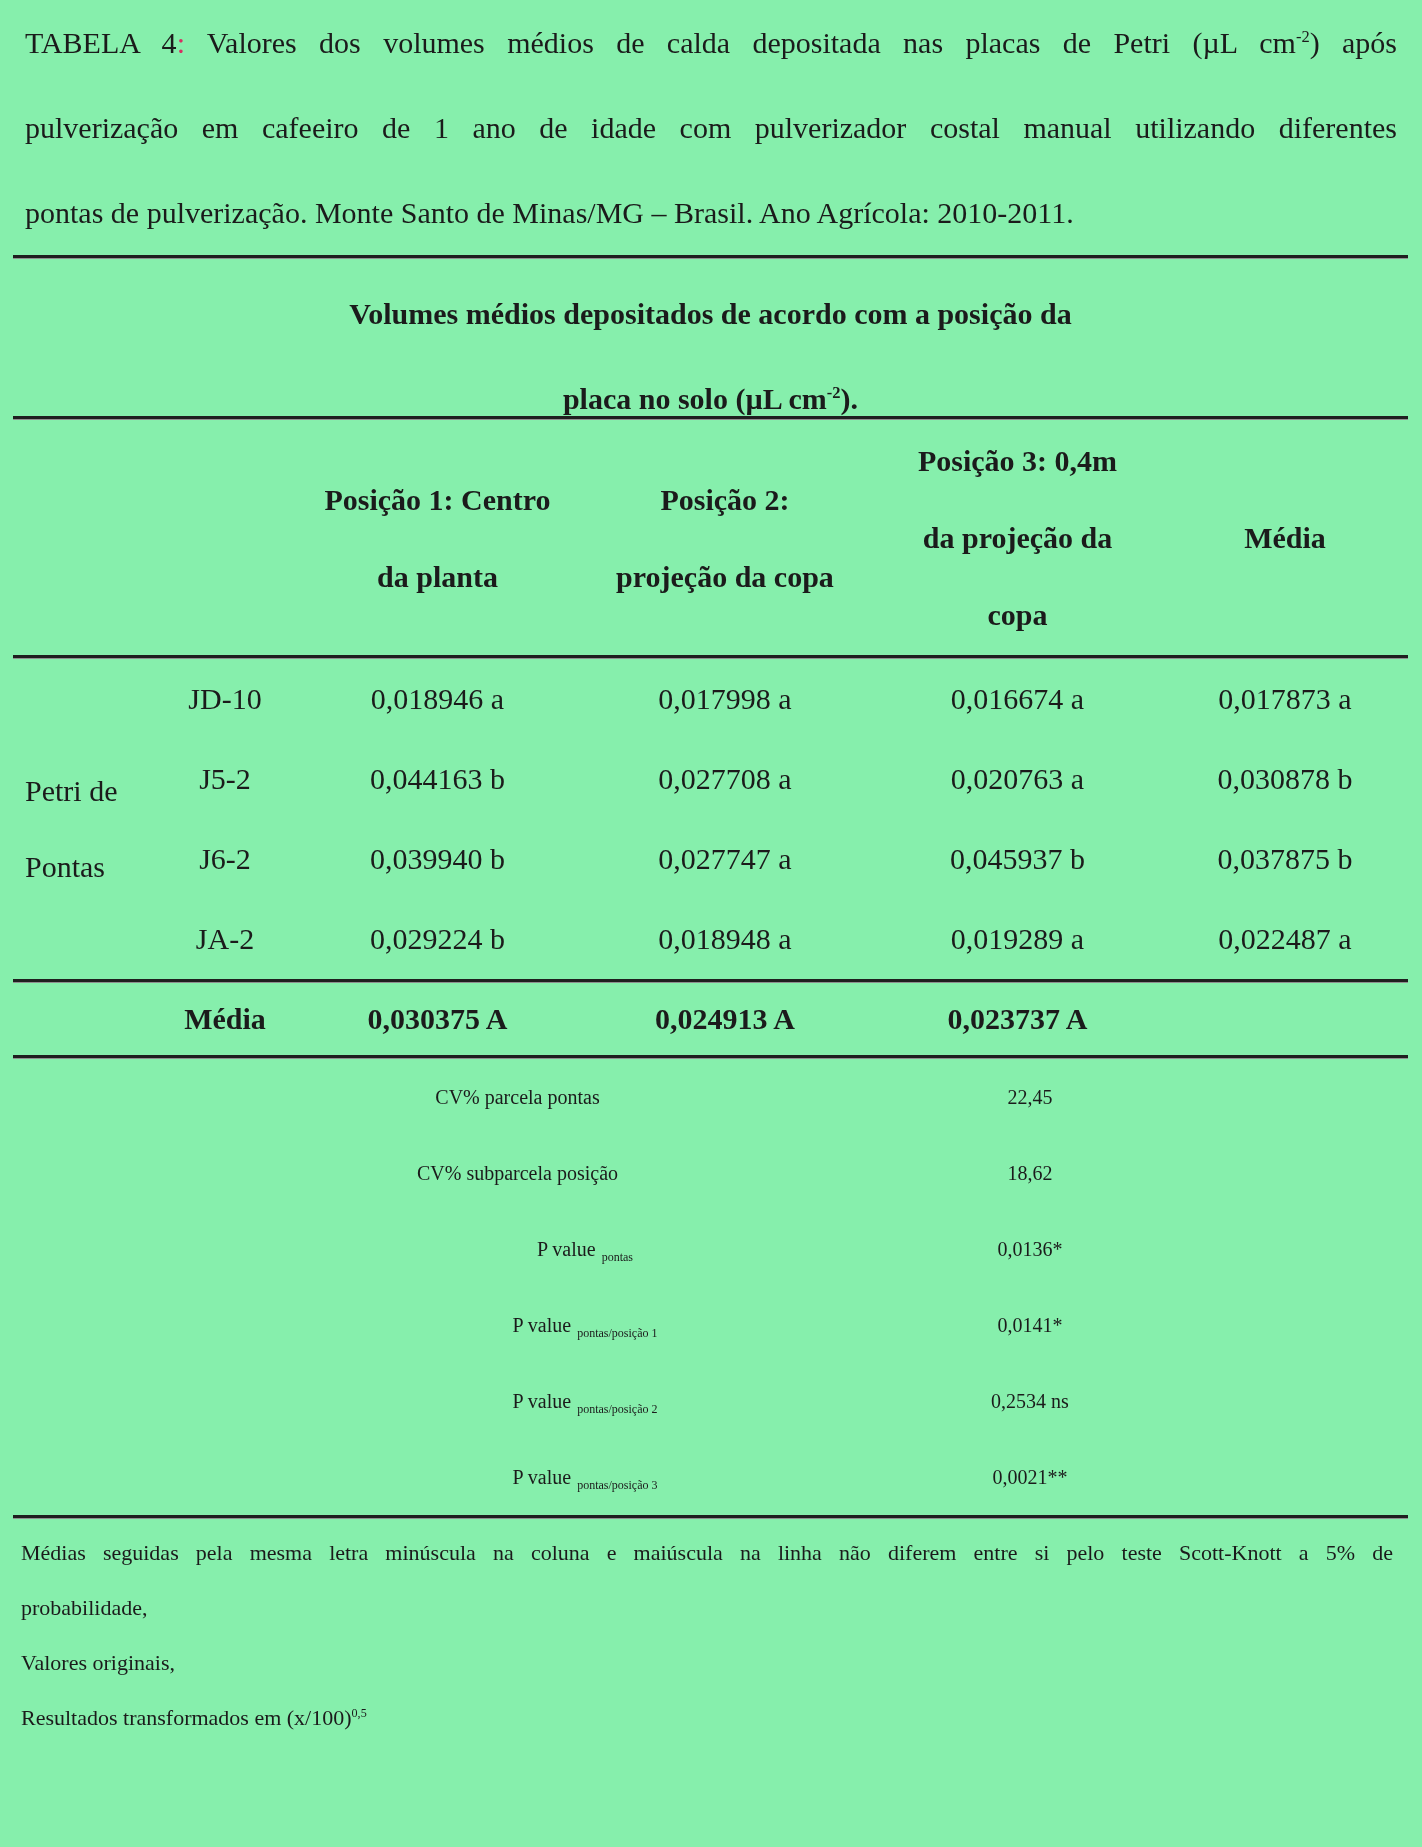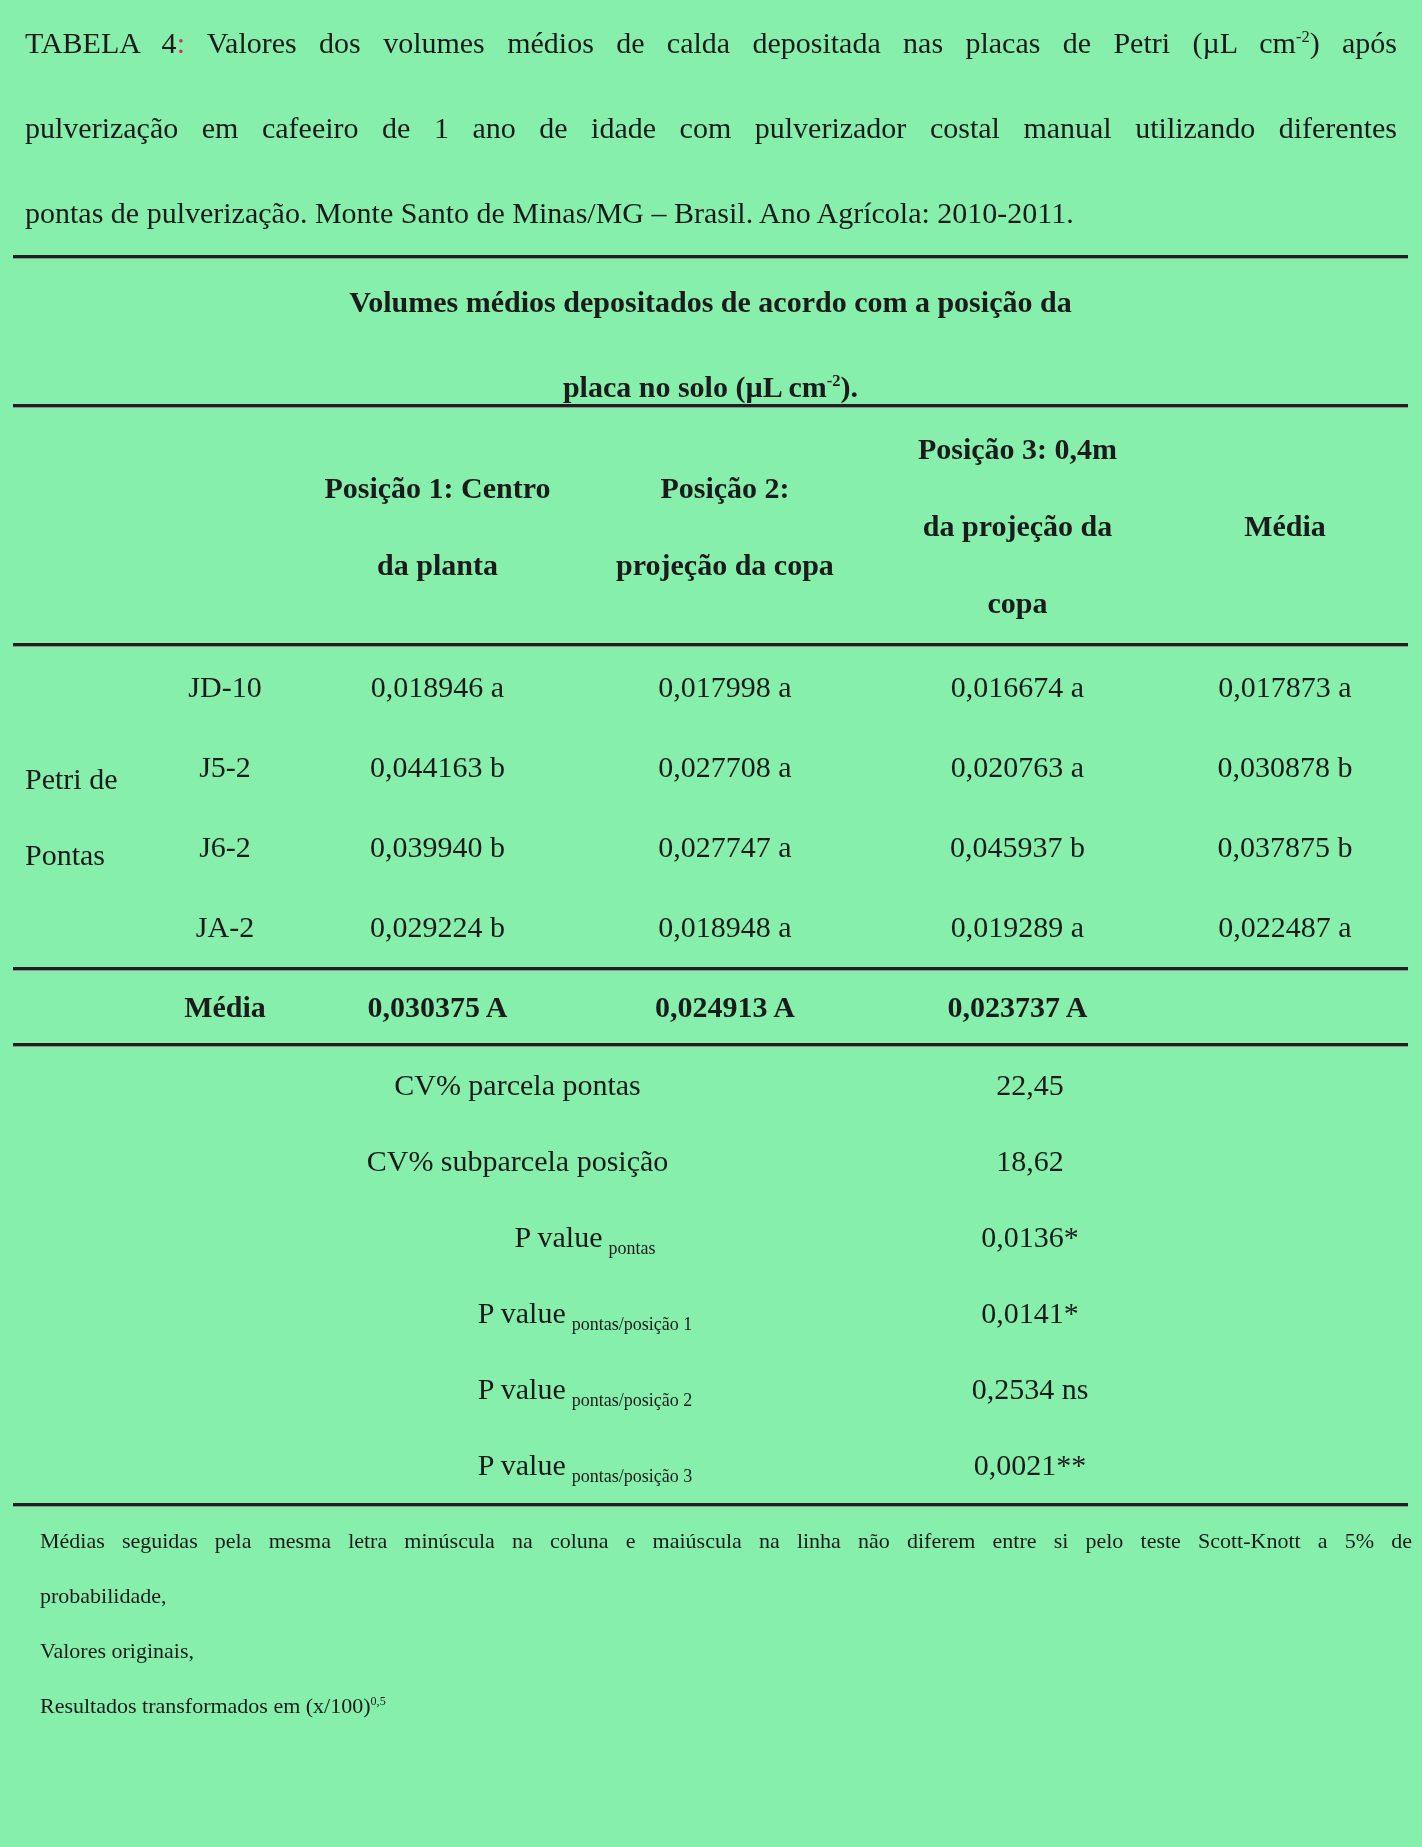--- a/index.html
+++ b/index.html
@@ -30,20 +30,21 @@
     height: 2px;
     background: #ffffff;
     border-top: 3px solid #1f1f1f;
     border-bottom: 1px solid #8f8f8f;
   }
   .span-header {
     text-align: center;
     font-weight: bold;
     font-size: 30px;
     line-height: 85px;
+    padding-top: 12px;
     margin-bottom: -25px;
   }
   .span-header > div { height: 85px; overflow: hidden; }
 
   .tgrid { display: grid; grid-template-columns: 142px 140px 285px 290px 295px 240px; }
 
   .col-headers {
     height: 235px;
     align-items: center;
     font-weight: bold;
@@ -56,29 +57,29 @@
   .group-label {
     position: absolute;
     left: 12px;
     top: 94px;
     line-height: 76px;
     text-align: left;
   }
 
   .mean-row { height: 72px; align-items: center; text-align: center; font-weight: bold; font-size: 30px; }
 
-  .stats { font-size: 30px; }
+  .stats { font-size: 20px; }
   .srow { display: flex; height: 76px; align-items: center; }
   .slabel { margin-left: 142px; width: 725px; }
   .slabel.cv { text-align: center; }
   .slabel.pv { text-align: center; padding-left: 135px; }
   .sval { width: 300px; text-align: center; }
 
   
-  .footnotes { margin: 6px 40px 0; width: 1372px; font-size: 22px; }
+  .footnotes { margin: 6px 21px 0; width: 1372px; font-size: 22px; }
   .fn-line { height: 55px; line-height: 55px; overflow: hidden; }
 </style>
 </head>
 <body>
 
 <div class="page">
 
   <div class="caption">
     <div class="cap-line just"><span>TABELA 4</span><span class="red-colon">:</span><span> Valores dos volumes médios de calda depositada nas placas de Petri (µL cm</span><sup>-2</sup><span>) após</span></div>
     <div class="cap-line just">pulverização em cafeeiro de 1 ano de idade com pulverizador costal manual utilizando diferentes</div>

